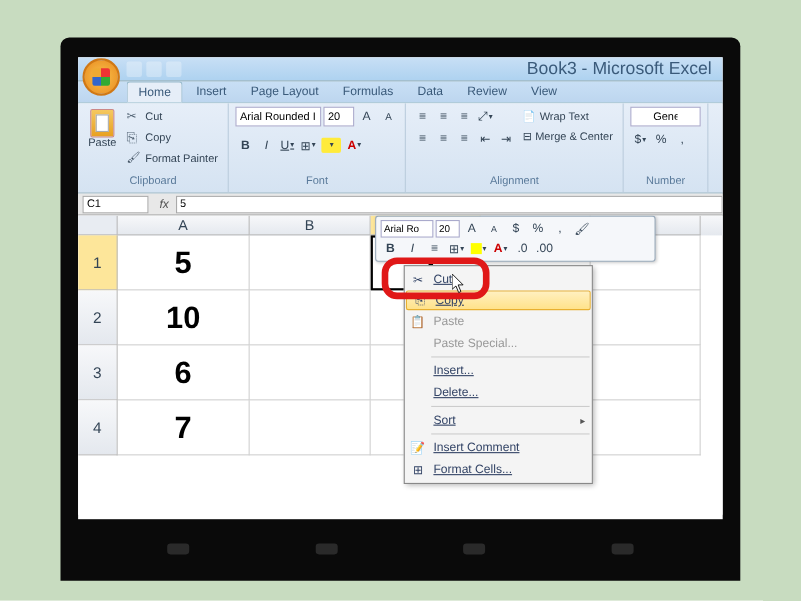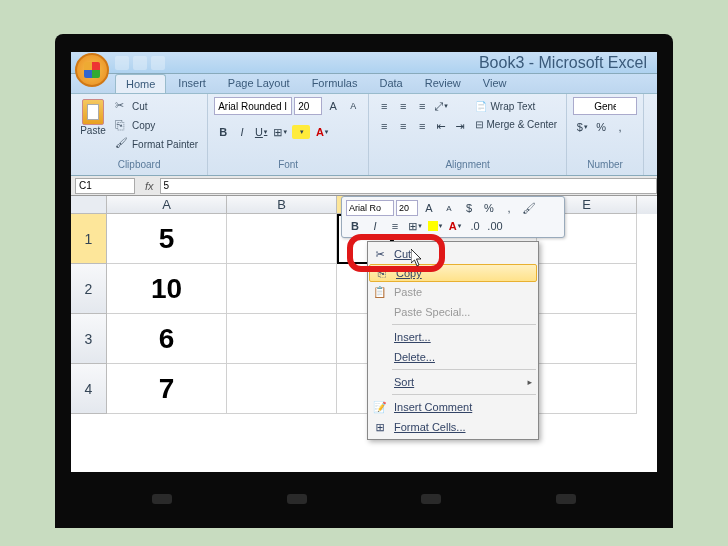--- a/index.html
+++ b/index.html
@@ -281,21 +281,21 @@
 }
 .mini-toolbar {
   position: absolute;
   left: 270px;
   top: 0px;
   background: #f5f7fa;
   border: 1px solid #9ab;
   border-radius: 3px;
   padding: 2px 4px;
   box-shadow: 1px 1px 3px rgba(0,0,0,0.2);
-  width: 224px;
+  width: 255px;
 }
 .mini-row { display: flex; gap: 2px; align-items: center; height: 18px; }
 .mini-sel {
   border: 1px solid #aac; background: #fff;
   font-size: 9px; padding: 0 2px; height: 16px;
 }
 .context-menu {
   position: absolute;
   left: 296px;
   top: 45px;

